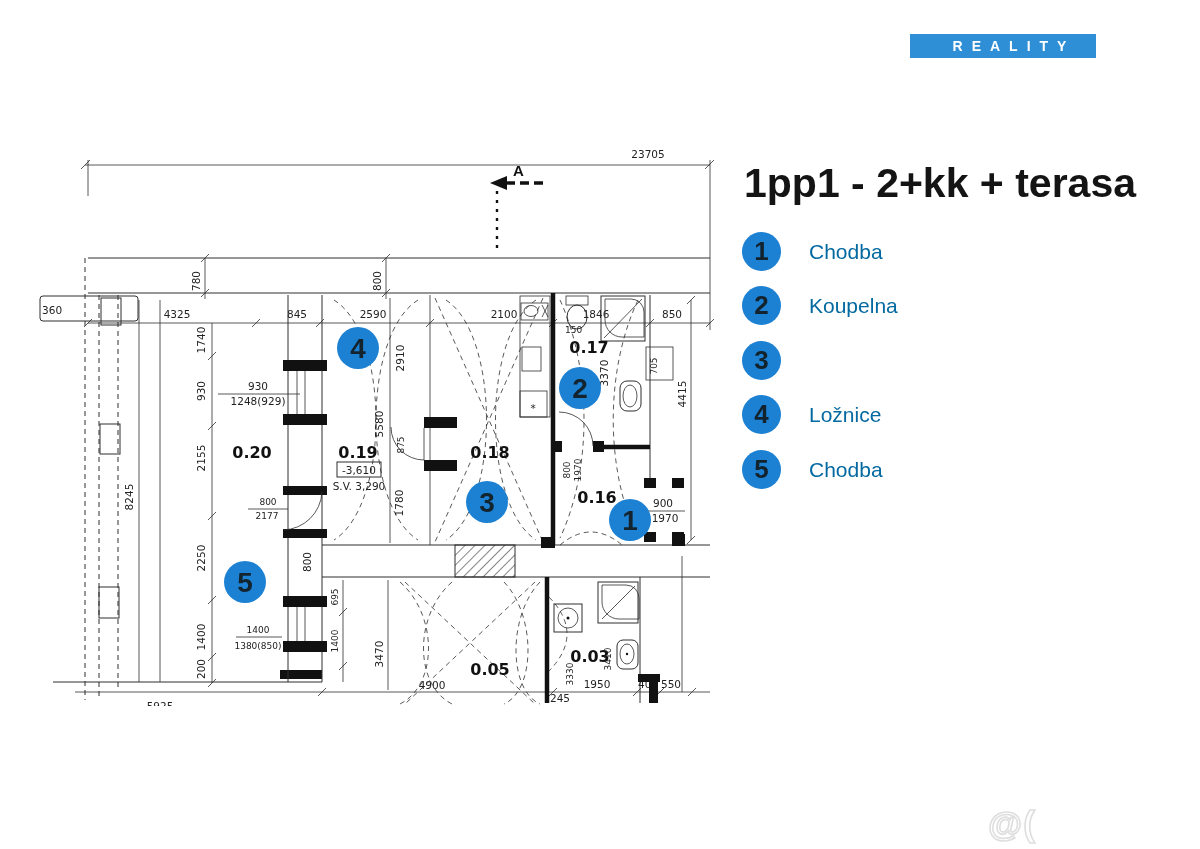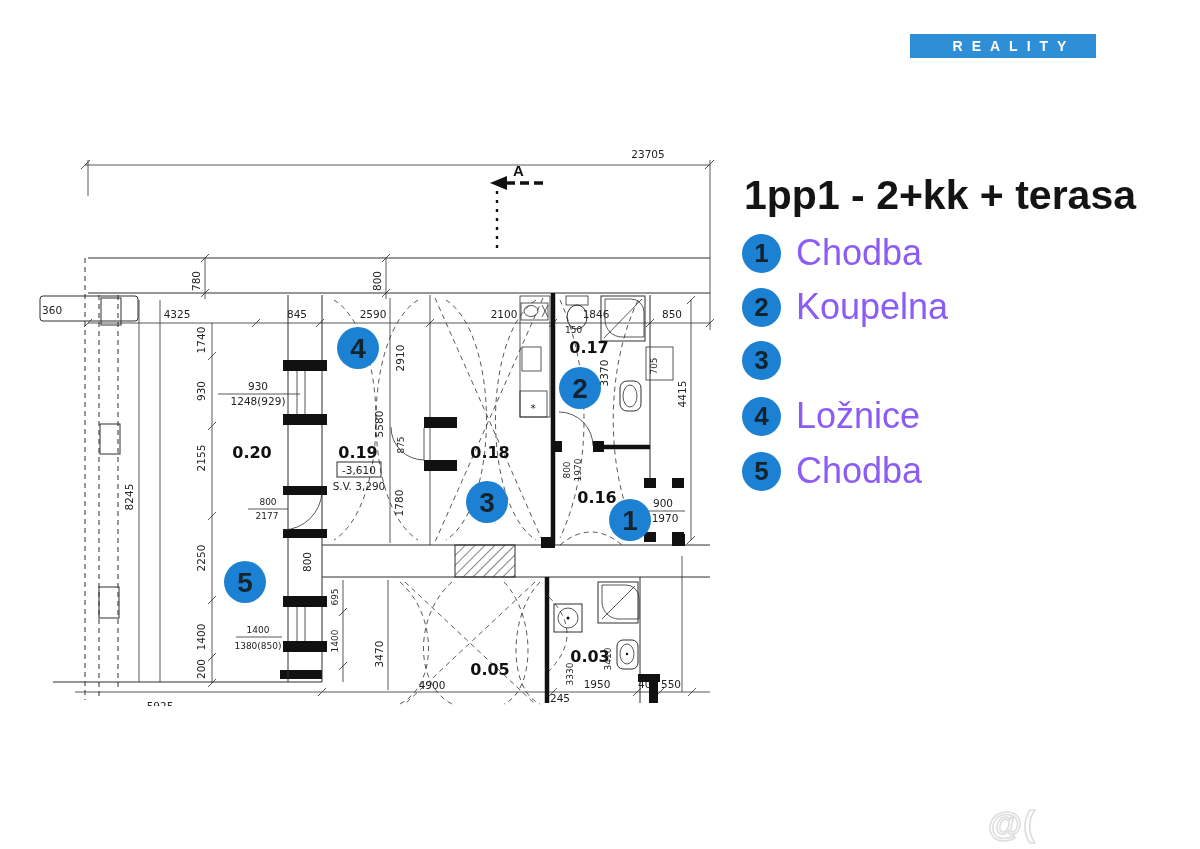--- a/index.html
+++ b/index.html
@@ -6,27 +6,27 @@
   #stage{position:relative;width:1200px;height:849px;background:#fff;overflow:hidden;
          font-family:"Liberation Sans","DejaVu Sans",sans-serif;}
   
   #logo{position:absolute;left:910px;top:34px;}
   #logo .red{width:172px;height:64px;background:#d2292e;color:#fff;display:flex;
              align-items:center;justify-content:center;font-weight:900;font-size:52px;
              letter-spacing:1px;font-family:"Liberation Sans",sans-serif;}
   #logo .blue{width:186px;height:24px;background:#2f8fd6;color:#fff;display:flex;
               align-items:center;justify-content:center;font-weight:700;font-size:14px;
               letter-spacing:9px;padding-left:22px;box-sizing:border-box;}
-  #title{position:absolute;left:744px;top:172px;width:450px;font-size:41px;font-weight:800;
+  #title{position:absolute;left:744px;top:160px;width:450px;font-size:41px;font-weight:800;
          color:#141414;letter-spacing:0px;}
   .legend-row{position:absolute;left:742px;display:flex;align-items:center;gap:15px;}
   .legend-badge{width:39px;height:39px;border-radius:50%;background:#1d81d3;color:#12232e;
                 display:flex;align-items:center;justify-content:center;font-size:26px;
                 font-weight:600;flex:0 0 auto;}
-  .legend-label{font-size:36px;color:#8b5cf6;white-space:nowrap;}
+  .legend-label{font-size:21px;color:#0369a1;white-space:nowrap;margin-left:13px;}
   
   #watermark{position:absolute;left:988px;top:804px;font-size:35px;font-weight:700;
              color:#fff;-webkit-text-stroke:1.6px #dedede;letter-spacing:1px;}
   
   svg{position:absolute;left:0;top:0;}
   .ln{stroke:#2e2e2e;stroke-width:1;fill:none;}
   .ln07{stroke:#2e2e2e;stroke-width:0.8;fill:none;}
   .dash{stroke-dasharray:5,4;}
   .wallT{stroke:#111;stroke-width:4.5;fill:none;}
   .blk{fill:#111;stroke:none;}

